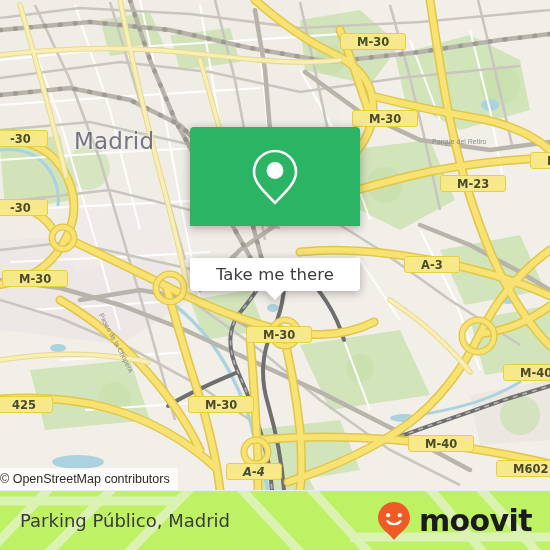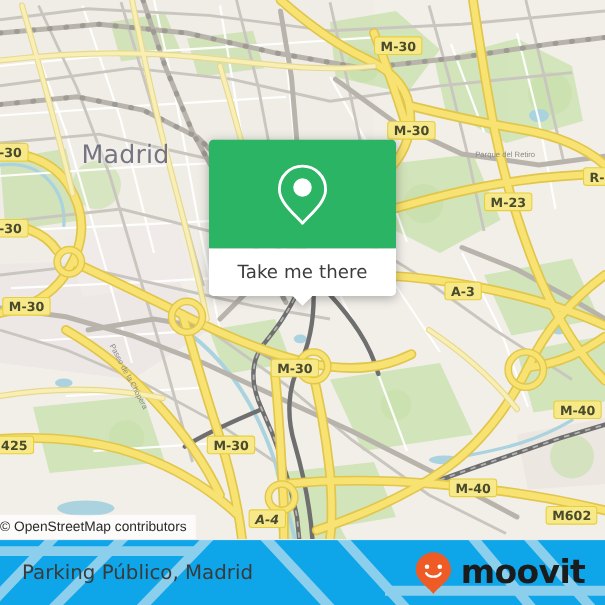--- a/index.html
+++ b/index.html
@@ -33,21 +33,21 @@
 
   
   .shield{
     position:absolute;
     background:#f7e98a;
     border:1.6px solid #e8cf3c;
     border-radius:3px;
     color:#4a4a2c;
     font-size:11.5px;font-weight:bold;
     line-height:16px;height:17px;
-    padding:0 5px;
+    padding:0 16px;
     text-align:center;white-space:nowrap;
     font-family:"DejaVu Sans","Liberation Sans",sans-serif;
     box-sizing:border-box;
   }
 
   
   #attribution{
     position:absolute;left:0;bottom:0;
     height:22px;line-height:22px;
     padding:0 8px 0 0;
@@ -60,39 +60,39 @@
   
   #callout{
     position:absolute;left:190px;top:127px;width:170px;
     filter:drop-shadow(0 2px 5px rgba(0,0,0,.30));
   }
   #callout-top{
     height:99px;border-radius:4px 4px 0 0;
     display:flex;align-items:center;justify-content:center;
   }
   #callout-bottom{
-    height:43px;background:#fff;border-radius:0 0 4px 4px;
-    display:flex;align-items:center;justify-content:center;
+    height:33px;background:#fff;border-radius:0 0 4px 4px;
+    display:flex;align-items:center;justify-content:center;margin-top:32px;
   }
   #callout-label{
     font-size:16.5px;color:#3c3c3c;letter-spacing:.1px;
     font-family:"DejaVu Sans","Liberation Sans",sans-serif;
   }
   #callout-tail{
     position:absolute;left:50%;bottom:-9px;margin-left:-9px;
     width:0;height:0;
     border-left:9px solid transparent;
     border-right:9px solid transparent;
     border-top:9px solid #fff;
   }
 
   
   #footer{
     position:absolute;left:0;bottom:0;width:550px;height:60px;
-    background:#0ea5e9;overflow:hidden;
+    background:#bef264;overflow:hidden;
     display:flex;align-items:center;
     border-top:1px solid #ececec;
     box-sizing:border-box;
   }
   #footer-watermark{
     position:absolute;left:0;top:0;width:550px;height:60px;
     opacity:.55;pointer-events:none;
   }
   #footer-title{
     position:relative;z-index:2;

